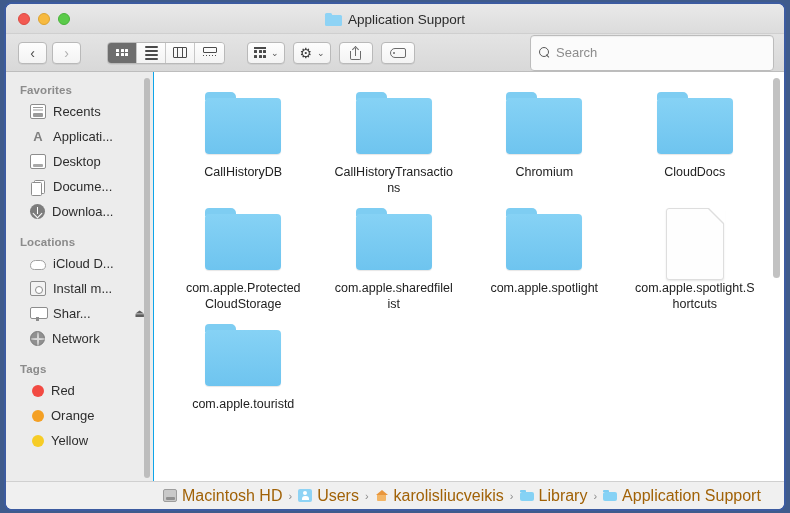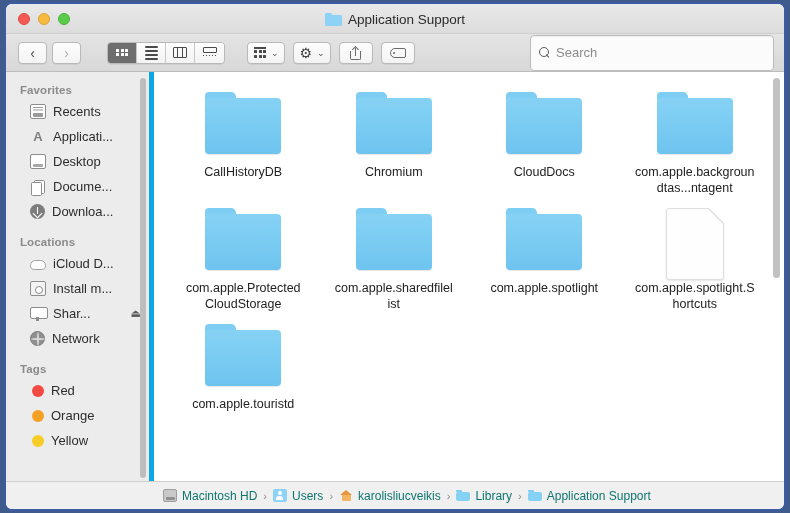--- a/index.html
+++ b/index.html
@@ -161,21 +161,21 @@
     transform-origin: left center;
   }
   .search-ph { font-size: 13px; color: #8c8c8c; }
 
   
   .body { flex: 1 1 auto; display: flex; min-height: 0; }
 
   .sidebar {
     width: 148px; flex: 0 0 148px;
     background: #ececec;
-    border-right: 5px solid #0ea5e9;
+    border-right: 1px solid #0ea5e9;
     padding-top: 8px;
     position: relative;
     overflow: hidden;
   }
   .sb-head {
     font-size: 11.5px; color: #8b8b8b; font-weight: 600;
     padding: 4px 0 3px 14px; letter-spacing: 0.1px;
   }
   .sb-item {
     display: flex; align-items: center; gap: 7px;
@@ -309,21 +309,21 @@
 
   
   .pathbar {
     height: 28px; flex: 0 0 auto;
     background: #f0f0f0;
     border-top: 1px solid #d0d0d0;
     display: flex; align-items: center;
     padding-left: 157px; gap: 5px;
   }
   .crumb { display: flex; align-items: center; gap: 5px; cursor: default; }
-  .crumb-label { font-size: 12px; color: #0f766e; white-space: nowrap; }
+  .crumb-label { font-size: 16px; color: #a16207; white-space: nowrap; }
   .sep { font-size: 11px; color: #8a8a8a; margin: 0 1px; }
 
   .pb-ic { width: 14px; height: 13px; position: relative; flex: 0 0 auto; }
   .pb-drive { background: #c9c9c9; border: 1px solid #9d9d9d; border-radius: 2px; }
   .pb-drive:after { content:''; position:absolute; left:1.5px; bottom:1.5px; width:9px; height:3px; background:#8f8f8f; border-radius:1px; }
 
   .pb-users { background: #8ed3f5; border-radius: 2px; }
   .pb-users:before { content:''; position:absolute; left:5px; top:2px; width:4px; height:4px; border-radius:50%; background:#fff; }
   .pb-users:after { content:''; position:absolute; left:3.4px; top:6.6px; width:7px; height:4px; border-radius:3px 3px 0 0; background:#fff; }
 
@@ -532,40 +532,40 @@
             </div>
           <div class="cap">CallHistoryDB</div>
         </div>
         <div class="cell">
           <div class="icon-slot">
               <div class="folder">
                 <span class="tab"></span>
                 <span class="front"></span>
               </div>
             </div>
+          <div class="cap">CallHistoryTransactions</div>
+        </div>
+        <div class="cell">
+          <div class="icon-slot">
+              <div class="folder">
+                <span class="tab"></span>
+                <span class="front"></span>
+              </div>
+            </div>
           <div class="cap">Chromium</div>
         </div>
 
         <div class="cell">
           <div class="icon-slot">
               <div class="folder">
                 <span class="tab"></span>
                 <span class="front"></span>
               </div>
             </div>
           <div class="cap">CloudDocs</div>
-        </div>
-        <div class="cell">
-          <div class="icon-slot">
-              <div class="folder">
-                <span class="tab"></span>
-                <span class="front"></span>
-              </div>
-            </div>
-          <div class="cap">com.apple.backgroundtas...ntagent</div>
         </div>
         <div class="cell">
           <div class="icon-slot">
               <div class="folder">
                 <span class="tab"></span>
                 <span class="front"></span>
               </div>
             </div>
           <div class="cap">com.apple.ProtectedCloudStorage</div>
         </div>

